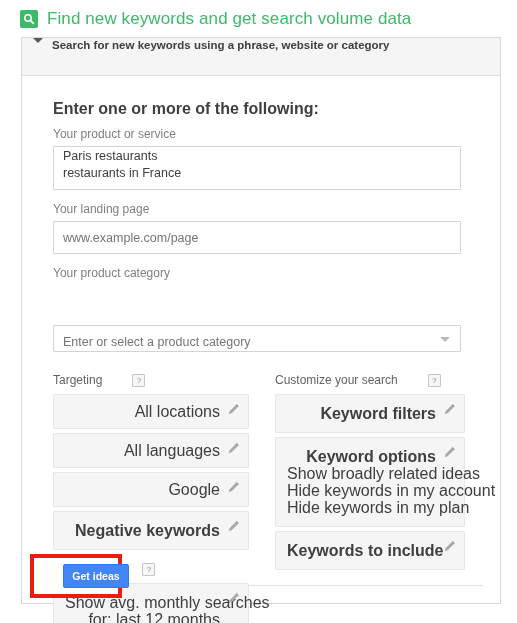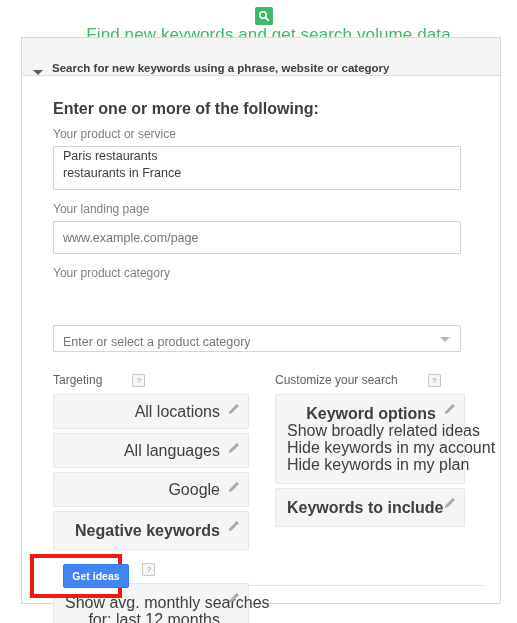--- a/index.html
+++ b/index.html
@@ -17,21 +17,20 @@
     position: relative;
   }
 
   
   .page-title-row {
     display: flex;
     align-items: center;
     padding: 7px 0 0 20px;
     height: 30px;
     box-sizing: border-box;
-    flex-direction: column;
   }
   .title-icon {
     width: 18px;
     height: 18px;
     border-radius: 2px;
     background: #3cba6a;
     display: inline-flex;
     align-items: center;
     justify-content: center;
     flex: none;
@@ -56,21 +55,21 @@
     height: 567px;
     border: 1px solid #d6d8da;
     background: #ffffff;
     box-sizing: border-box;
   }
   .panel-header {
     height: 38px;
     background: #f5f5f5;
     border-bottom: 1px solid #dddfe1;
     display: flex;
-    align-items: flex-end;
+    align-items: flex-start;
     padding-left: 11px;
     box-sizing: border-box;
   }
   .caret {
     width: 0;
     height: 0;
     border-left: 5px solid transparent;
     border-right: 5px solid transparent;
     border-top: 5px solid #5a5a5a;
     margin-right: 9px;
@@ -361,20 +360,29 @@
 
         </div>
 
         <div class="col-right">
 
           <div class="col-heading">
             <span>Customize your search</span>
             <span class="help-icon">?</span>
           </div>
 
+          <div class="opt-box tall">
+            <div class="opt-line bold">Keyword filters</div>
+            <span class="pencil">
+              <svg width="13" height="13" viewBox="0 0 13 13" aria-hidden="true">
+                <path d="M9.4 1.3 L11.5 3.4 L4.6 10.3 L1.8 11.1 L2.6 8.3 Z" fill="#a7abae"></path>
+                <path d="M9.4 1.3 L11.5 3.4" stroke="#8d9194" stroke-width="1"></path>
+              </svg>
+            </span>
+          </div>
 
           <div class="opt-box tall">
             <div class="opt-line bold">Keyword options</div>
             <div class="opt-line">Show broadly related ideas</div>
             <div class="opt-line">Hide keywords in my account</div>
             <div class="opt-line">Hide keywords in my plan</div>
             <span class="pencil">
               <svg width="13" height="13" viewBox="0 0 13 13" aria-hidden="true">
                 <path d="M9.4 1.3 L11.5 3.4 L4.6 10.3 L1.8 11.1 L2.6 8.3 Z" fill="#a7abae"></path>
                 <path d="M9.4 1.3 L11.5 3.4" stroke="#8d9194" stroke-width="1"></path>

